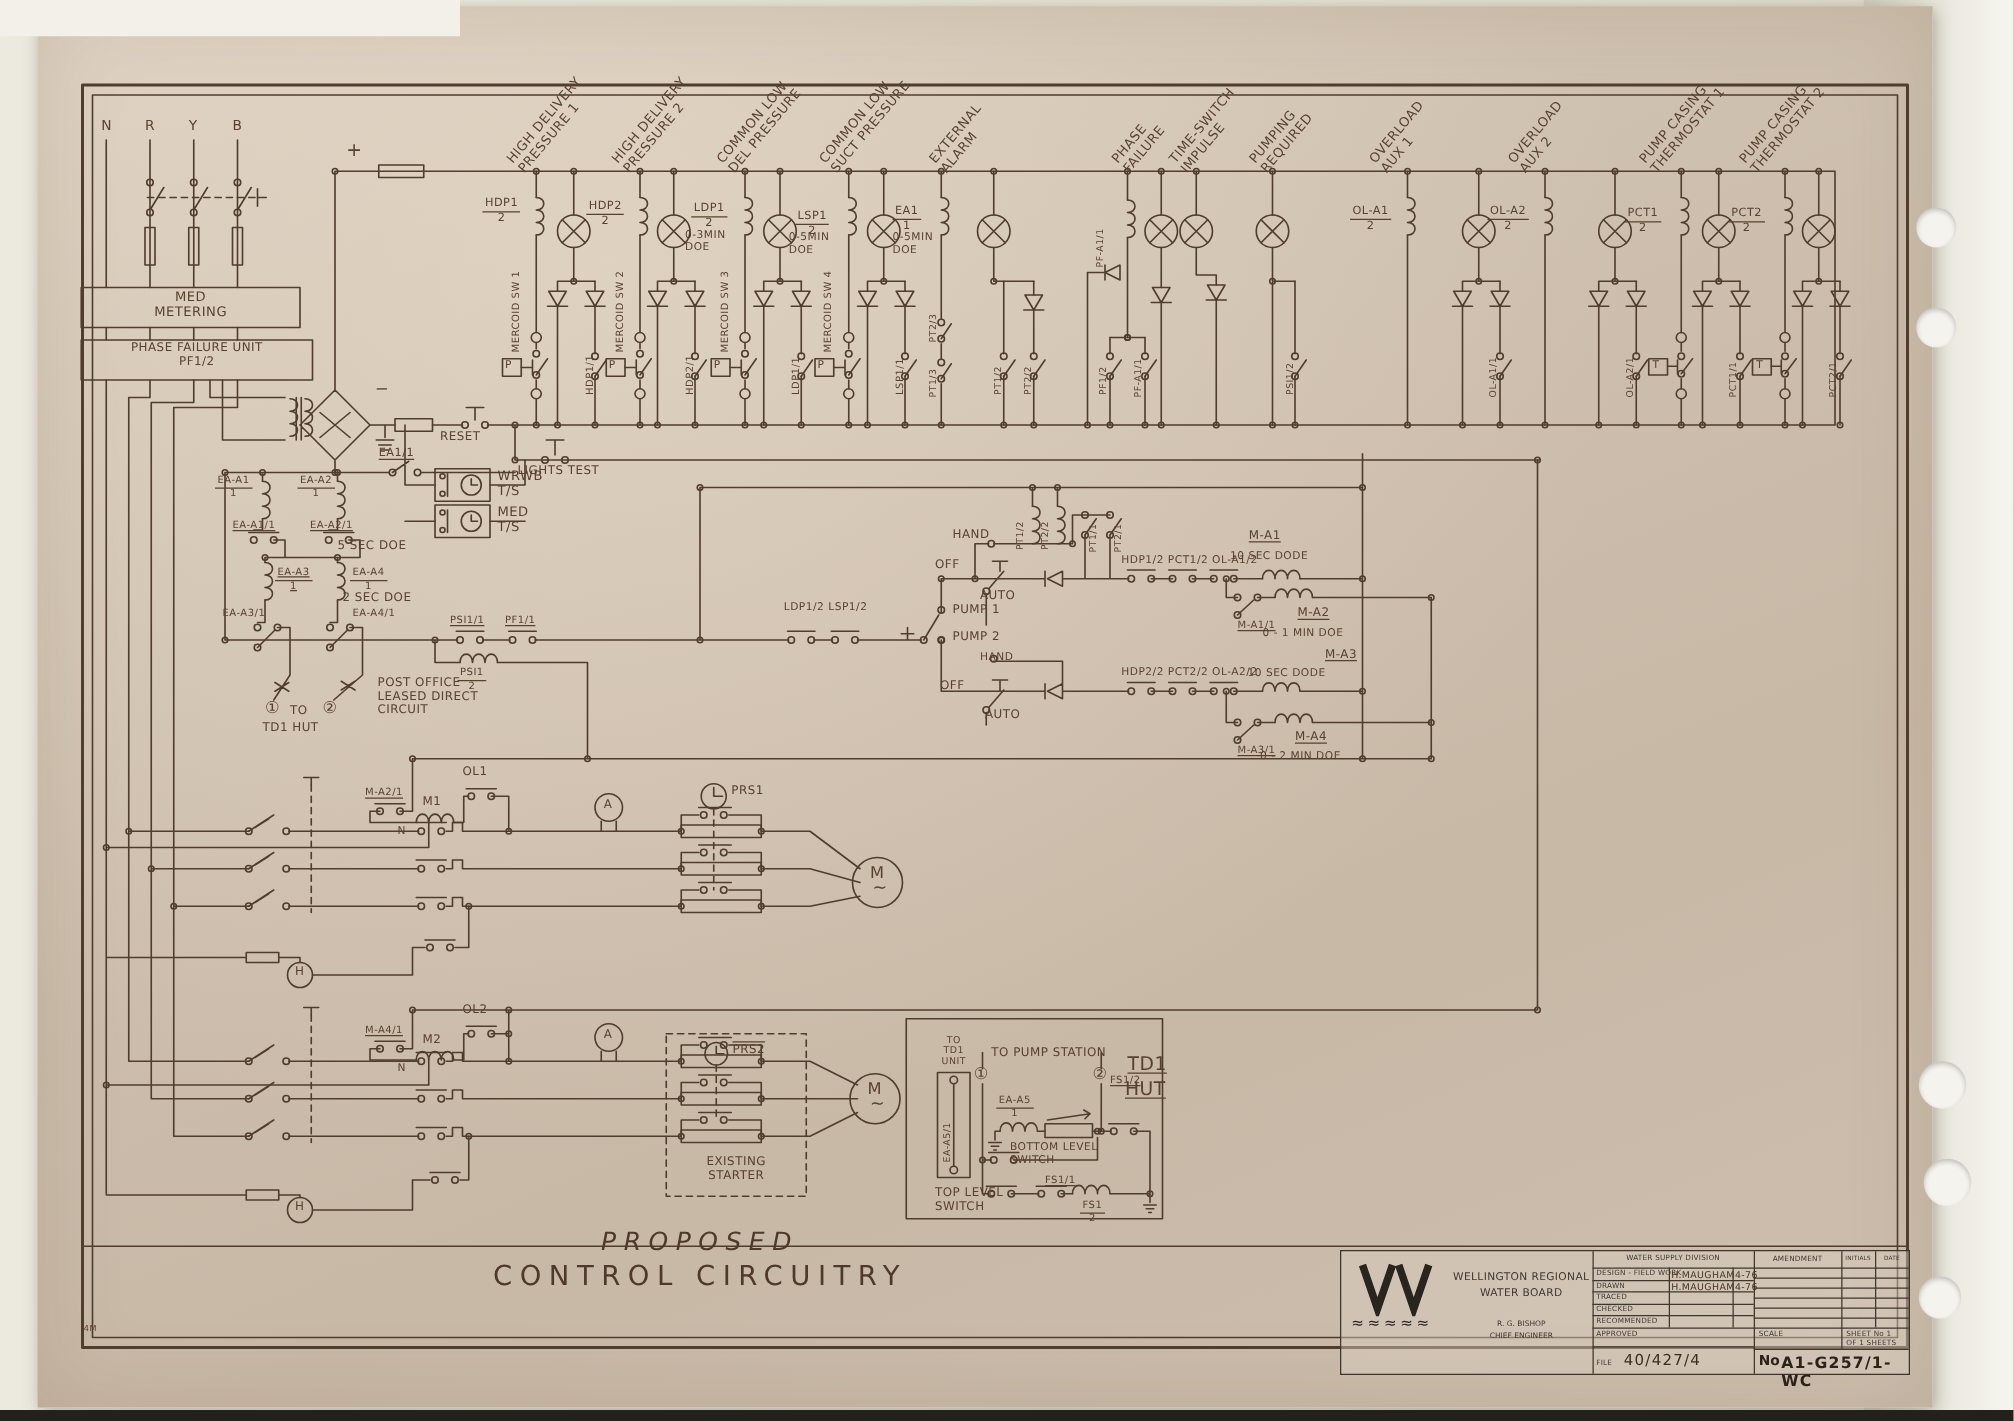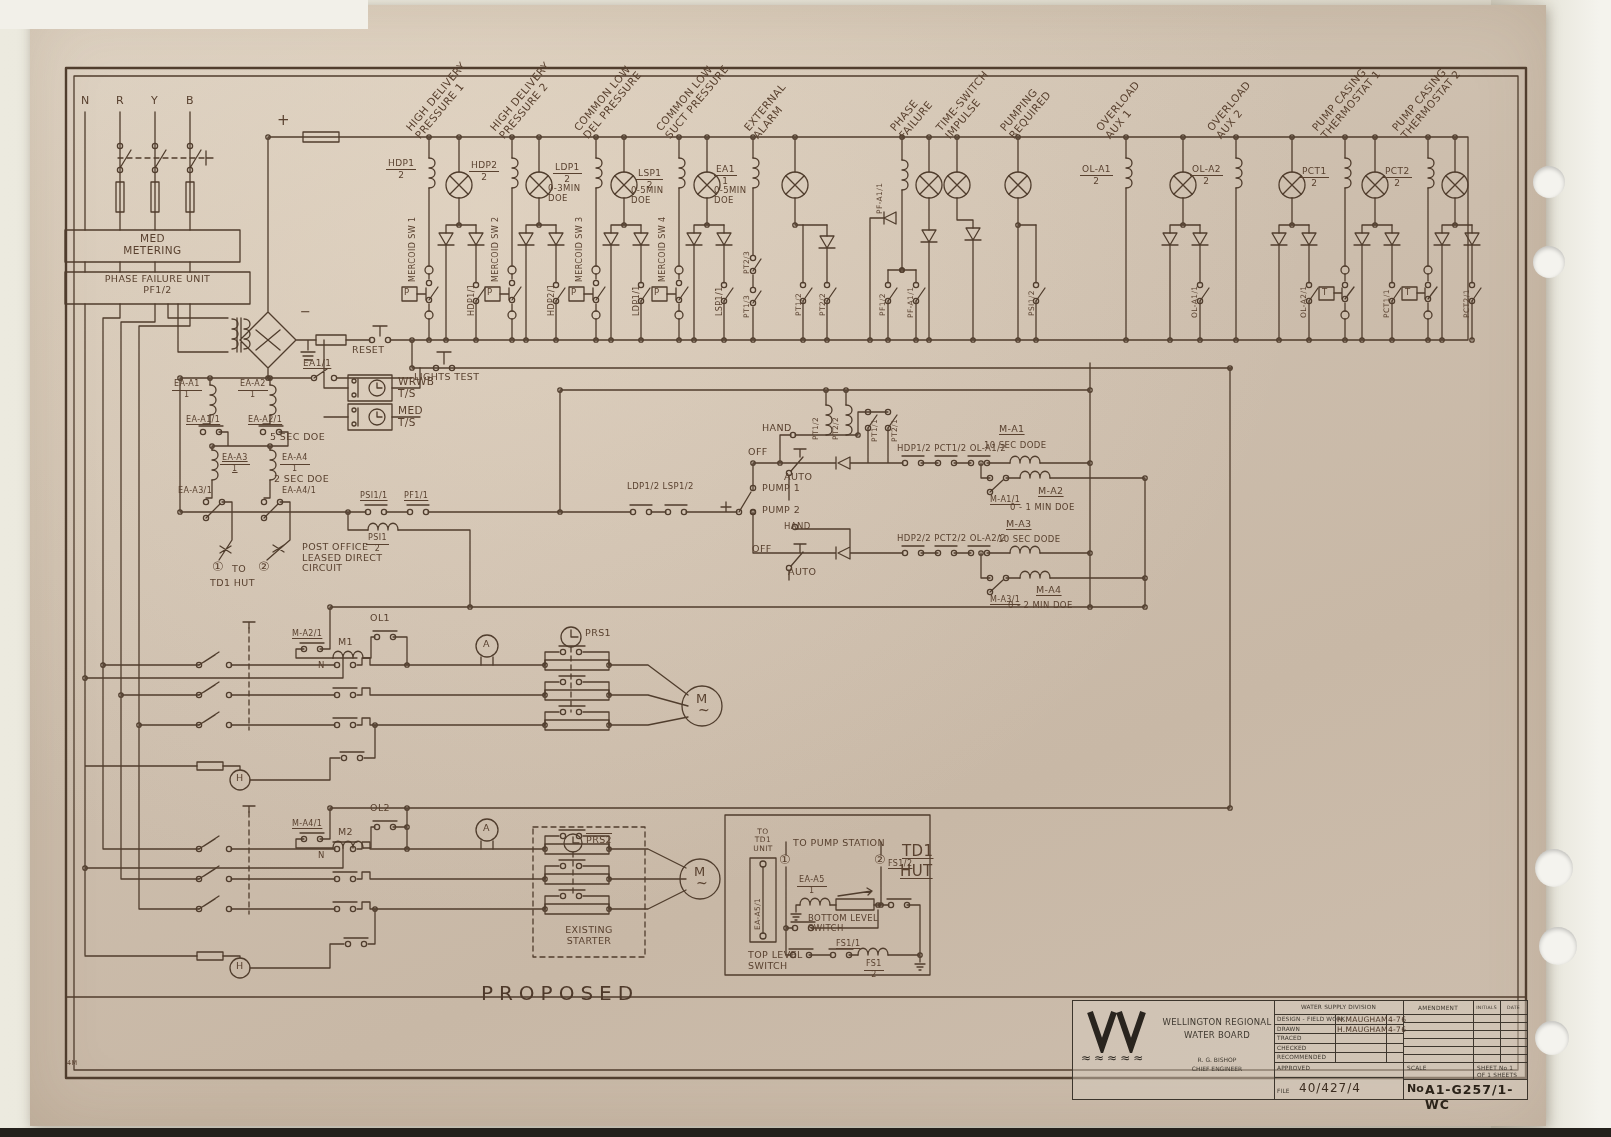--- a/index.html
+++ b/index.html
@@ -23,21 +23,21 @@
   svg.wires .thick{stroke-width:2.4;}
   #labels .lab{position:absolute;color:#59412f;font-size:10px;line-height:1.12;
       letter-spacing:.4px;white-space:pre;transform-origin:0 0;}
   #labels .tc{text-align:center;white-space:pre-line;}
   #labels .un{text-decoration:underline;text-underline-offset:2px;}
   #labels .ov{text-decoration:overline;}
   #labels .fr .num{display:block;border-bottom:1.1px solid currentColor;padding:0 2px 1px;}
   #labels .fr .den{display:block;text-align:center;}
   .maintitle{position:absolute;left:240px;top:976px;width:640px;text-align:center;color:#4e392a;}
   .maintitle .l1{font-size:25px;letter-spacing:7px;}
-  .maintitle .l2{font-size:20px;letter-spacing:6px;margin-top:5px;}
+  .maintitle .l2{font-size:20px;letter-spacing:6px;margin-top:5px;font-style:italic;}
   .maintitle .l3{font-size:22px;letter-spacing:6px;margin-top:4px;}
   .tb{position:absolute;left:1072px;top:1000px;width:454px;height:98px;
       border:1.5px solid #3c352c;background:rgba(216,206,192,.45);color:#3f3930;}
   .tb .vline{position:absolute;border-left:1px solid #3e372e;}
   .tb .hline{position:absolute;border-top:1px solid #3e372e;}
   .tb .tlab{position:absolute;font-size:5.8px;letter-spacing:.2px;white-space:nowrap;}
   .tb .tctr{text-align:center;}
   .tb .hwv{position:absolute;font-size:7.5px;color:#4a3526;letter-spacing:.3px;white-space:nowrap;}
   .tb .org{position:absolute;left:85px;width:118px;text-align:center;font-size:8.5px;letter-spacing:.3px;}
   .tb .eng{position:absolute;left:85px;width:118px;text-align:center;font-size:6px;}
@@ -855,21 +855,21 @@
       <span class="lab " style="left: 812px; top: 440px; font-size: 7.5px; transform: rotate(-90deg);">PT1/2</span>
       <span class="lab " style="left: 832px; top: 440px; font-size: 7.5px; transform: rotate(-90deg);">PT2/2</span>
       <span class="lab " style="left: 871px; top: 442px; font-size: 7.5px; transform: rotate(-90deg);">PT1/1</span>
       <span class="lab " style="left: 891px; top: 442px; font-size: 7.5px; transform: rotate(-90deg);">PT2/1</span>
       <span class="lab " style="left: 897px; top: 444px; font-size: 8.5px;">HDP1/2 PCT1/2 OL-A1/2</span>
       <span class="lab un" style="left: 999px; top: 424px; font-size: 9.5px;">M-A1</span>
       <span class="lab " style="left: 984px; top: 441px; font-size: 8.5px;">10 SEC DODE</span>
       <span class="lab un" style="left: 990px; top: 496px; font-size: 8px;">M-A1/1</span>
       <span class="lab un" style="left: 1038px; top: 486px; font-size: 9.5px;">M-A2</span>
       <span class="lab " style="left: 1010px; top: 503px; font-size: 8.5px;">0 - 1 MIN DOE</span>
-      <span class="lab un" style="left: 1006px; top: 519px; font-size: 9.5px;">M-A3</span>
+      <span class="lab un" style="left: 1060px; top: 519px; font-size: 9.5px;">M-A3</span>
       <span class="lab " style="left: 998px; top: 535px; font-size: 8.5px;">10 SEC DODE</span>
       <span class="lab " style="left: 897px; top: 534px; font-size: 8.5px;">HDP2/2 PCT2/2 OL-A2/2</span>
       <span class="lab un" style="left: 990px; top: 596px; font-size: 8px;">M-A3/1</span>
       <span class="lab un" style="left: 1036px; top: 585px; font-size: 9.5px;">M-A4</span>
       <span class="lab " style="left: 1008px; top: 601px; font-size: 8.5px;">0 - 2 MIN DOE</span>
       <span class="lab un" style="left: 292px; top: 630px; font-size: 8px;">M-A2/1</span>
       <span class="lab " style="left: 338px; top: 637px; font-size: 9.5px;">M1</span>
       <span class="lab " style="left: 370px; top: 613px; font-size: 9.5px;">OL1</span>
       <span class="lab " style="left: 318px; top: 661px; font-size: 8.5px;">N</span>
       <span class="lab " style="left: 483px; top: 639px; font-size: 9.5px;">A</span>
@@ -903,20 +903,21 @@
 SWITCH</span>
       <span class="lab un" style="left: 836px; top: 940px; font-size: 8px;">FS1/1</span>
       <span class="lab " style="left: 748px; top: 950px; font-size: 9.5px;">TOP LEVEL
 SWITCH</span>
       <span class="lab fr" style="left: 864px; top: 960px; font-size: 8px;"><span class="num">FS1</span><span class="den">2</span></span>
       <span class="lab " style="left: 67px; top: 1060px; font-size: 6.5px;">4M</span>
     </div>
 
   <div class="maintitle">
     <div class="l2">PROPOSED</div>
+    <div class="l3">CONTROL CIRCUITRY</div>
   </div>
 
   <div class="tb">
     <svg width="70" height="44" style="position:absolute;left:10px;top:8px">
       <path d="M7 3 L19 38 L31 3 M36 3 L48 38 L60 3" stroke="#29241e" stroke-width="6" fill="none"></path>
     </svg>
     <span class="waves">≈≈≈≈≈</span>
     <div class="org" style="top:16px">WELLINGTON REGIONAL</div>
     <div class="org" style="top:29px">WATER BOARD</div>
     <div class="eng" style="top:55px">R. G. BISHOP</div>

